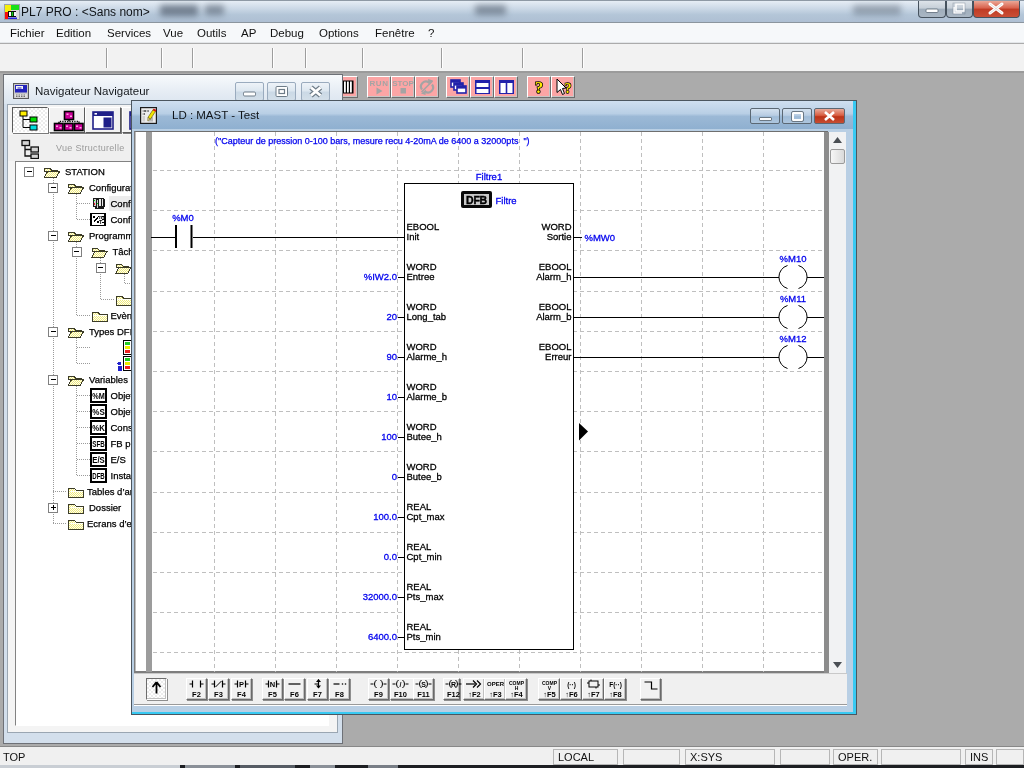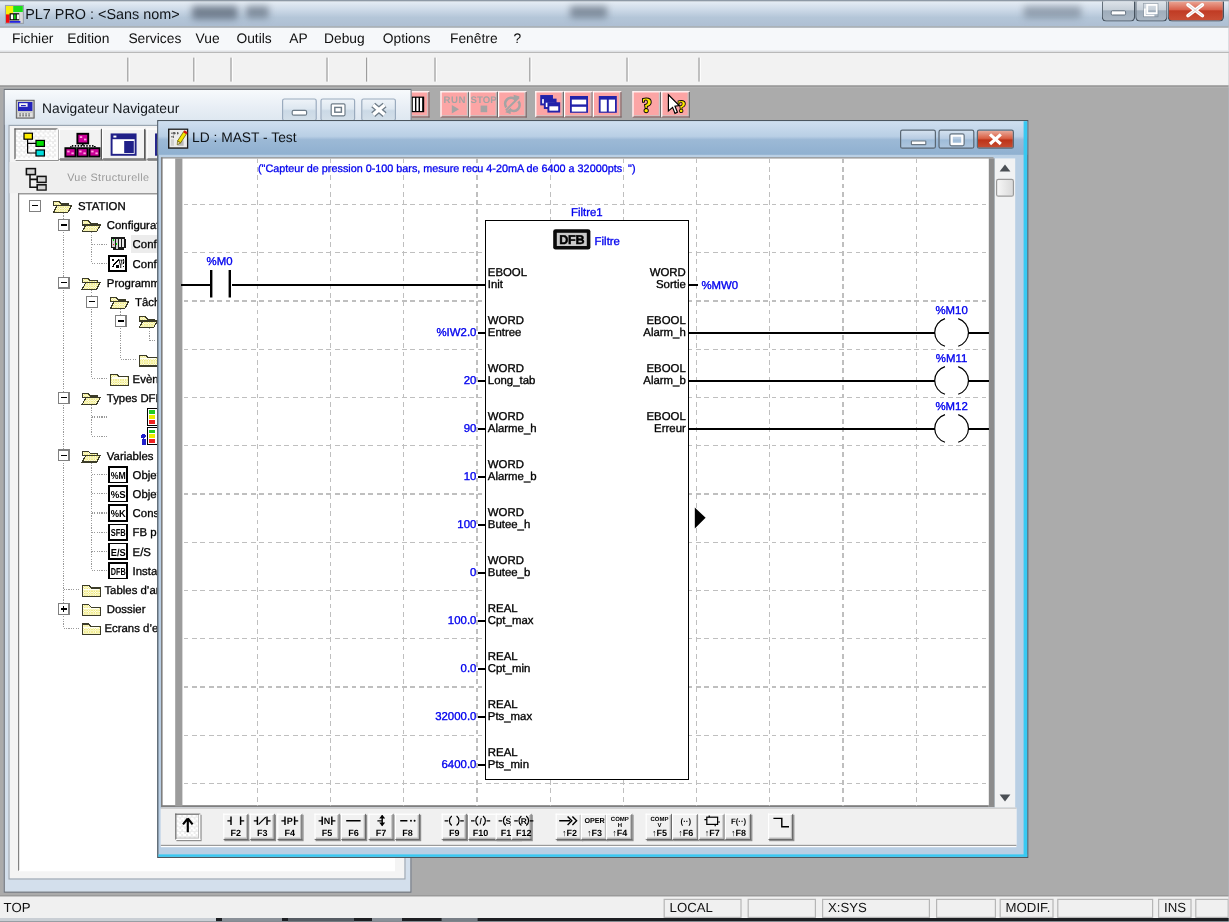--- a/index.html
+++ b/index.html
@@ -31,21 +31,21 @@
 .nvtb { position:absolute; top:2px; width:36px; height:26px; background:#f2f2f2; border:1px solid; border-color:#ffffff #5a5a5a #5a5a5a #ffffff; box-shadow:1px 1px 0 #7a7a7a; }
 .nvtb svg { position:absolute; left:0px; top:0px; }
 #vuehdr { position:absolute; left:0px; top:30px; width:329px; height:26px; background:#efefef; }
 #vuehdr .txt { position:absolute; left:48px; top:8px; font-size:9px; color:#9a9a9a; letter-spacing:0.3px; }
 #vuehdr svg { position:absolute; left:12px; top:4px; }
 #treebox { position:absolute; left:7px; top:56px; width:314px; height:565px; background:#fff;
   border:1px solid; border-color:#828282 #ffffff #ffffff #828282; overflow:hidden; }
 #ld { left:131px; top:100px; width:726px; height:615px; background:#b9cfe4; border:1px solid #4c565f; }
 #ldtitle { left:0px; top:0px; width:724px; height:28px;
   background:linear-gradient(to bottom,#cfdff0 0%,#b9cfe5 45%,#9cb9d6 55%,#8fb0d0 100%); }
-#ldtitle .txt { position:absolute; left:28px; top:8px; font-size:11.5px; color:#101418; }
+#ldtitle .txt { position:absolute; left:40px; top:8px; font-size:11.5px; color:#101418; }
 .ldbtn { position:absolute; top:7px; height:16px; border:1px solid #5b6874; border-radius:2px; }
 #ldcanvas { left:2px; top:30px; width:694px; height:542px; }
 #ldscroll { left:697px; top:31px; width:17px; height:541px; background:#f1f2f3; }
 #ldtools { left:2px; top:572px; width:713px; height:32px; background:#f0f0f0; border-top:1px solid #c9c9c9; border-bottom:1px solid #9a9a9a; box-shadow:0 1px 0 #ffffff; }
 .fbtn { position:absolute; top:4px; height:22px; background:#f1f1f1; border:1px solid; border-color:#ffffff #6a6a6a #6a6a6a #ffffff; box-shadow:inset -1px -1px 0 #c0c0c0, 1px 1px 0 #8e8e8e; }
 #status { left:0; top:746px; width:1024px; height:19px; background:#f0f0f0; border-top:1px solid #888; font-size:11px; color:#111; }
 .seg { position:absolute; top:2px; height:16px; border:1px solid #b6b6b6; background:#f0f0f0; }
 .seg span { position:absolute; left:4px; top:1px; }
 #bottomstrip { left:0; top:765px; width:1024px; height:3px; background:#1c1e22; }
 </style>
@@ -729,21 +729,21 @@
           <text x="9.5" y="17.5" font-size="7.5px" font-weight="bold" text-anchor="middle" font-family="Liberation Sans">F10</text>
         </svg></div>
       <div class="fbtn" style="left:278.5px;width:21px;"><svg width="19" height="19" viewBox="0 0 19 19">
           <line x1="1.5" y1="5" x2="4.5" y2="5" stroke="#000" stroke-width="1"></line>
           <line x1="14.5" y1="5" x2="17.5" y2="5" stroke="#000" stroke-width="1"></line>
           <path d="M7.5,1 A5,5 0 0 0 7.5,9" fill="none" stroke="#000" stroke-width="1"></path>
           <path d="M11.5,1 A5,5 0 0 1 11.5,9" fill="none" stroke="#000" stroke-width="1"></path>
           <text x="9.5" y="8" font-size="7px" font-weight="bold" text-anchor="middle" font-family="Liberation Sans">S</text>
           <text x="9.5" y="17.5" font-size="7.5px" font-weight="bold" text-anchor="middle" font-family="Liberation Sans">F11</text>
         </svg></div>
-      <div class="fbtn" style="left:292px;width:17px;"><svg width="19" height="19" viewBox="0 0 19 19">
+      <div class="fbtn" style="left:309px;width:17px;"><svg width="19" height="19" viewBox="0 0 19 19">
           <line x1="1.5" y1="5" x2="4.5" y2="5" stroke="#000" stroke-width="1"></line>
           <line x1="14.5" y1="5" x2="17.5" y2="5" stroke="#000" stroke-width="1"></line>
           <path d="M7.5,1 A5,5 0 0 0 7.5,9" fill="none" stroke="#000" stroke-width="1"></path>
           <path d="M11.5,1 A5,5 0 0 1 11.5,9" fill="none" stroke="#000" stroke-width="1"></path>
           <text x="9.5" y="8" font-size="7px" font-weight="bold" text-anchor="middle" font-family="Liberation Sans">R</text>
           <text x="9.5" y="17.5" font-size="7.5px" font-weight="bold" text-anchor="middle" font-family="Liberation Sans">F12</text>
         </svg></div>
       <div class="fbtn" style="left:329px;width:22px;"><svg width="20" height="19" viewBox="0 0 20 19">
           <line x1="2" y1="5" x2="11" y2="5" stroke="#000" stroke-width="1.2"></line>
           <path d="M9,1.5 L12.5,5 L9,8.5" fill="none" stroke="#000" stroke-width="1.2"></path>
@@ -790,21 +790,21 @@
   <div class="abs" style="left:3px;top:4px;">TOP</div>
   <div class="seg" style="left:553px;width:65px;">
       <span>LOCAL</span>
     </div>
   <div class="seg" style="left:623px;width:57px;"></div>
   <div class="seg" style="left:685px;width:90px;">
       <span>X:SYS</span>
     </div>
   <div class="seg" style="left:780px;width:50px;"></div>
   <div class="seg" style="left:833px;width:45px;">
-      <span>MODIF.</span>
+      <span>OPER.</span>
     </div>
   <div class="seg" style="left:881px;width:80px;"></div>
   <div class="seg" style="left:965px;width:28px;">
       <span>INS</span>
     </div>
   <div class="seg" style="left:996px;width:28px;"></div>
 </div>
 <div class="abs" id="bottomstrip">
   <div class="abs" style="left:0;top:0;width:180px;height:3px;background:#c9ced4;"></div>
   <div class="abs" style="left:185px;top:0;width:50px;height:3px;background:#8a9098;"></div>

